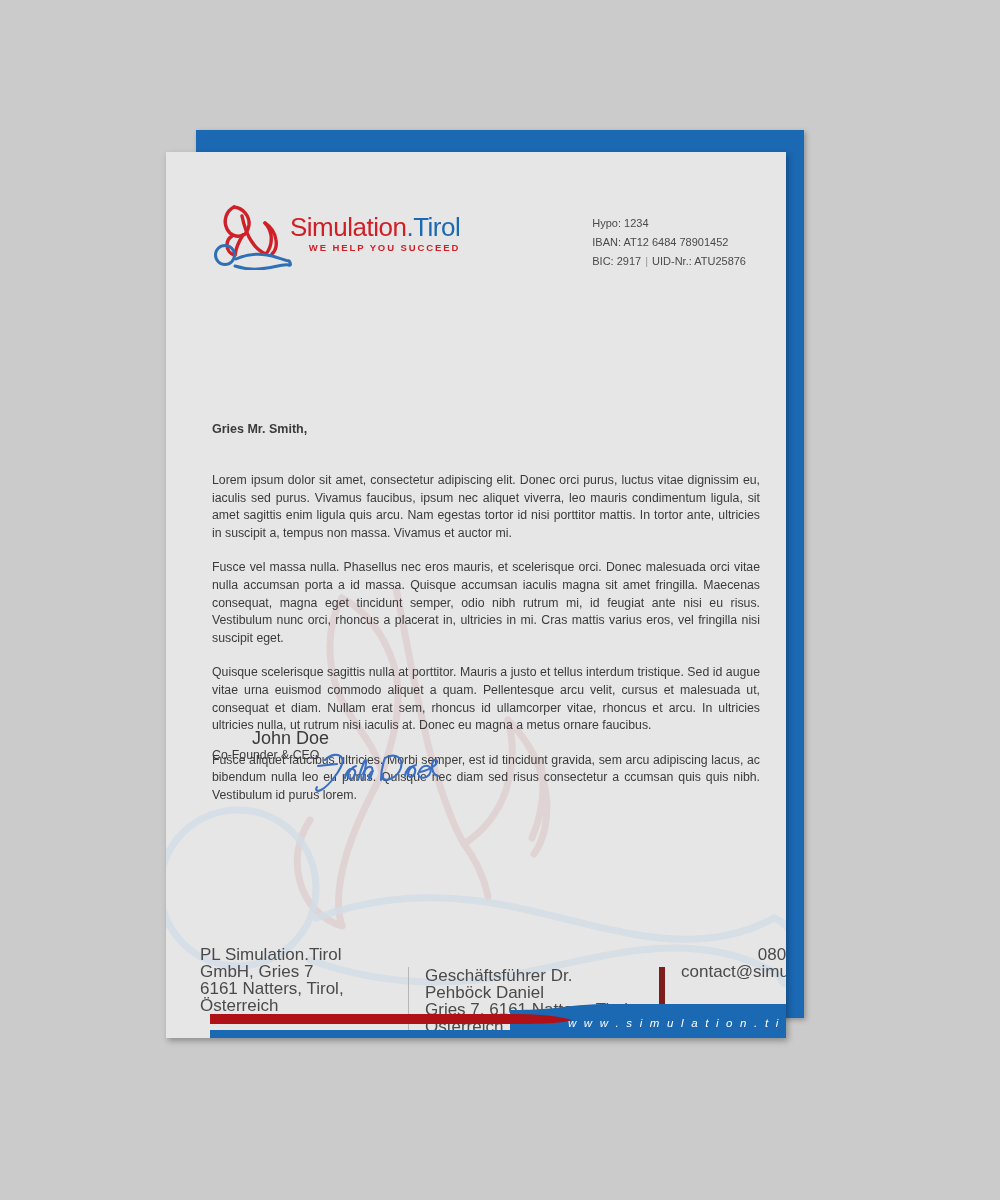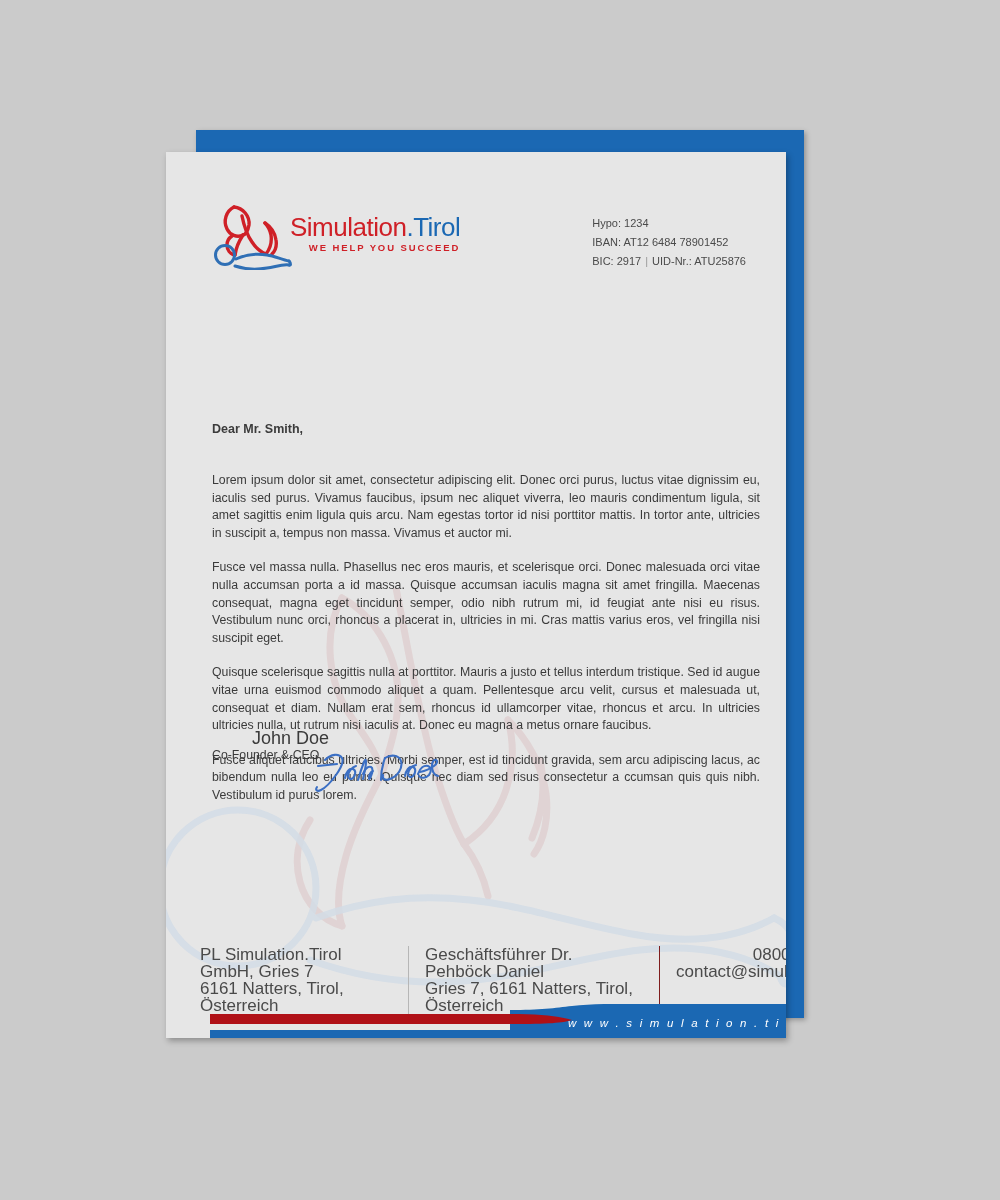--- a/index.html
+++ b/index.html
@@ -170,21 +170,22 @@
     align-items: flex-start;
     font-size: 17px;
     line-height: 17px;
     color: #4a4a4a;
   }
   .footer-col { padding: 0 16px; }
   #footer-col-company { flex: 0 0 192px; padding-left: 0; }
   #footer-col-manager {
     flex: 0 0 218px;
     border-left: 1px solid #b6b6b6;
-    border-right: 1px solid #7f1d1d;
+    border-right: 6px solid #7f1d1d;
+    margin-top: 21px;
   }
   #footer-col-contact {
     flex: 1 1 auto;
     text-align: right;
     padding-right: 0;
   }
   .contact-row {
     display: flex;
     align-items: center;
     justify-content: flex-end;
@@ -267,21 +268,21 @@
     </div>
 
     <div id="bank-details">
       <div>Hypo: 1234</div>
       <div>IBAN: AT12 6484 78901452</div>
       <div><span>BIC: 2917</span><span class="bank-sep">|</span><span>UID-Nr.: ATU25876</span></div>
     </div>
   </div>
 
   <div id="letter-body">
-    <div id="salutation">Dear Mr. Smith,</div>
+    <div id="salutation">Gries Mr. Smith,</div>
     <p class="body-para">Lorem ipsum dolor sit amet, consectetur adipiscing elit. Donec orci purus, luctus vitae dignissim eu, iaculis sed purus. Vivamus faucibus, ipsum nec aliquet viverra, leo mauris condimentum ligula, sit amet sagittis enim ligula quis arcu. Nam egestas tortor id nisi porttitor mattis. In tortor ante, ultricies in suscipit a, tempus non massa. Vivamus et auctor mi.</p>
     <p class="body-para">Fusce vel massa nulla. Phasellus nec eros mauris, et scelerisque orci. Donec malesuada orci vitae nulla accumsan porta a id massa. Quisque accumsan iaculis magna sit amet fringilla. Maecenas consequat, magna eget tincidunt semper, odio nibh rutrum mi, id feugiat ante nisi eu risus. Vestibulum nunc orci, rhoncus a placerat in, ultricies in mi. Cras mattis varius eros, vel fringilla nisi suscipit eget.</p>
     <p class="body-para">Quisque scelerisque sagittis nulla at porttitor. Mauris a justo et tellus interdum tristique. Sed id augue vitae urna euismod commodo aliquet a quam. Pellentesque arcu velit, cursus et malesuada ut, consequat et diam. Nullam erat sem, rhoncus id ullamcorper vitae, rhoncus et arcu. In ultricies ultricies nulla, ut rutrum nisi iaculis at. Donec eu magna a metus ornare faucibus.</p>
     <p class="body-para">Fusce aliquet faucibus ultricies. Morbi semper, est id tincidunt gravida, sem arcu adipiscing lacus, ac bibendum nulla leo eu purus. Quisque nec diam sed risus consectetur a ccumsan quis quis nibh. Vestibulum id purus lorem.</p>
   </div>
 
   <div id="signature-block">
     <div id="signer-name">John Doe</div>
     <div id="signer-title">Co-Founder &amp; CEO</div>
     <svg id="signature-mark" viewBox="0 0 130 46" xmlns="http://www.w3.org/2000/svg">

